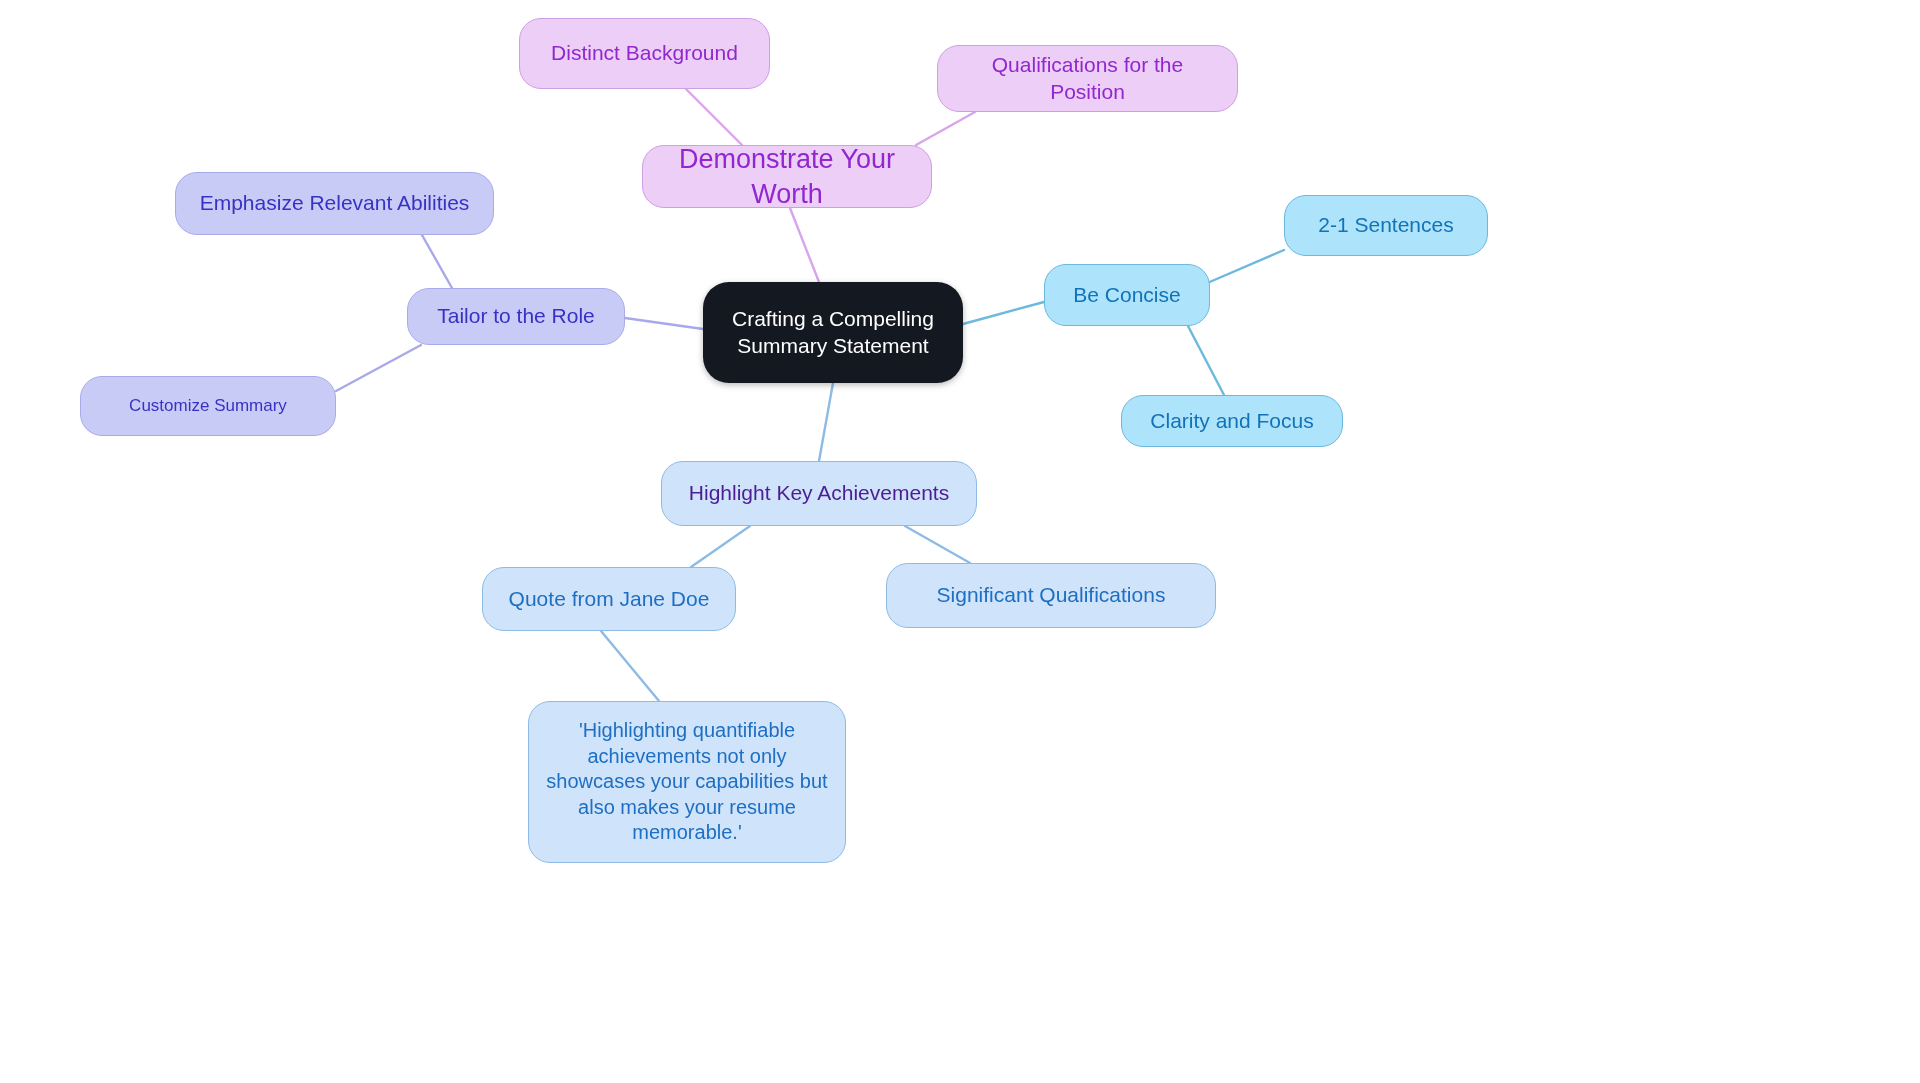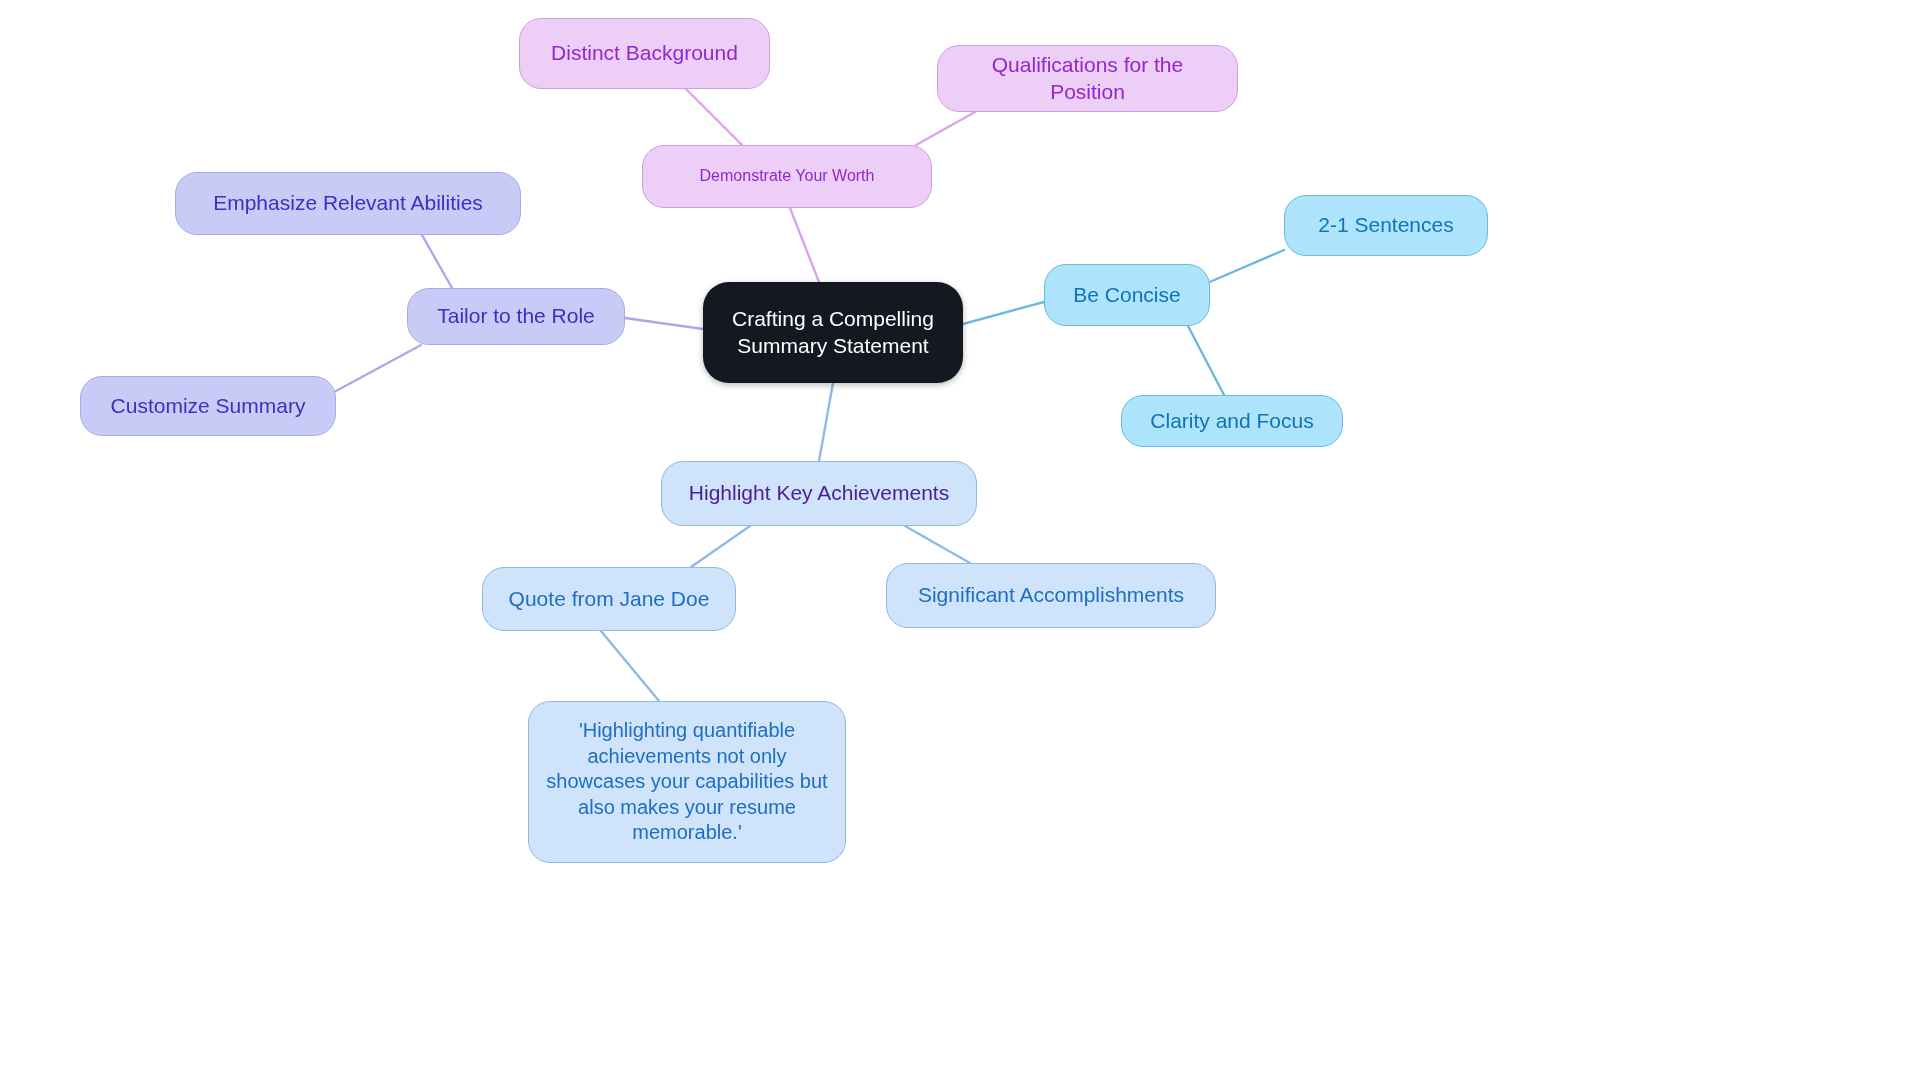--- a/index.html
+++ b/index.html
@@ -63,25 +63,25 @@
       <line x1="833" y1="383" x2="819" y2="461" stroke="#8dbbe5" stroke-width="2.4" stroke-linecap="round"></line>
       <line x1="750" y1="526" x2="691" y2="567" stroke="#8dbbe5" stroke-width="2.4" stroke-linecap="round"></line>
       <line x1="905" y1="526" x2="970" y2="563" stroke="#8dbbe5" stroke-width="2.4" stroke-linecap="round"></line>
       <line x1="601" y1="631" x2="659" y2="701" stroke="#8dbbe5" stroke-width="2.4" stroke-linecap="round"></line>
     </svg>
   <div id="nodes-layer">
       <div class="node root" style="left: 703px; top: 282px; width: 260px; height: 101px; background: rgb(20, 24, 33); border-color: rgb(20, 24, 33); color: rgb(255, 255, 255); font-size: 21px; align-items: center;"><span>Crafting a Compelling
 Summary Statement</span></div>
       <div class="node" style="left: 519px; top: 18px; width: 251px; height: 71px; background: rgb(236, 206, 246); border-color: rgb(207, 159, 228); color: rgb(146, 39, 207); font-size: 21px;"><span>Distinct Background</span></div>
       <div class="node" style="left: 937px; top: 45px; width: 301px; height: 67px; background: rgb(236, 206, 246); border-color: rgb(207, 159, 228); color: rgb(146, 39, 207); font-size: 21px;"><span>Qualifications for the Position</span></div>
-      <div class="node" style="left: 642px; top: 145px; width: 290px; height: 63px; background: rgb(236, 206, 246); border-color: rgb(207, 159, 228); color: rgb(146, 39, 207); font-size: 16px;"><span>Demonstrate Your Worth</span></div>
-      <div class="node" style="left: 175px; top: 172px; width: 346px; height: 63px; background: rgb(201, 203, 247); border-color: rgb(168, 171, 232); color: rgb(55, 50, 196); font-size: 21px;"><span>Emphasize Relevant Abilities</span></div>
+      <div class="node" style="left: 642px; top: 145px; width: 290px; height: 63px; background: rgb(236, 206, 246); border-color: rgb(207, 159, 228); color: rgb(146, 39, 207); font-size: 27px;"><span>Demonstrate Your Worth</span></div>
+      <div class="node" style="left: 175px; top: 172px; width: 319px; height: 63px; background: rgb(201, 203, 247); border-color: rgb(168, 171, 232); color: rgb(55, 50, 196); font-size: 21px;"><span>Emphasize Relevant Abilities</span></div>
       <div class="node" style="left: 407px; top: 288px; width: 218px; height: 57px; background: rgb(201, 203, 247); border-color: rgb(168, 171, 232); color: rgb(55, 50, 196); font-size: 21px;"><span>Tailor to the Role</span></div>
-      <div class="node" style="left: 80px; top: 376px; width: 256px; height: 60px; background: rgb(201, 203, 247); border-color: rgb(168, 171, 232); color: rgb(55, 50, 196); font-size: 21px;"><span>Customize Summary</span></div>
+      <div class="node" style="left: 80px; top: 376px; width: 256px; height: 60px; background: rgb(201, 203, 247); border-color: rgb(168, 171, 232); color: rgb(55, 50, 196); font-size: 17px;"><span>Customize Summary</span></div>
       <div class="node" style="left: 1044px; top: 264px; width: 166px; height: 62px; background: rgb(173, 227, 251); border-color: rgb(108, 185, 221); color: rgb(18, 115, 184); font-size: 21px;"><span>Be Concise</span></div>
       <div class="node" style="left: 1284px; top: 195px; width: 204px; height: 61px; background: rgb(173, 227, 251); border-color: rgb(108, 185, 221); color: rgb(18, 115, 184); font-size: 21px;"><span>2-1 Sentences</span></div>
       <div class="node" style="left: 1121px; top: 395px; width: 222px; height: 52px; background: rgb(173, 227, 251); border-color: rgb(108, 185, 221); color: rgb(18, 115, 184); font-size: 21px;"><span>Clarity and Focus</span></div>
       <div class="node" style="left: 661px; top: 461px; width: 316px; height: 65px; background: rgb(207, 227, 251); border-color: rgb(141, 187, 229); color: #4c1d95; font-size: 21px;"><span>Highlight Key Achievements</span></div>
       <div class="node" style="left: 482px; top: 567px; width: 254px; height: 64px; background: rgb(207, 227, 251); border-color: rgb(141, 187, 229); color: rgb(30, 111, 194); font-size: 21px;"><span>Quote from Jane Doe</span></div>
-      <div class="node" style="left: 886px; top: 563px; width: 330px; height: 65px; background: rgb(207, 227, 251); border-color: rgb(141, 187, 229); color: rgb(30, 111, 194); font-size: 21px;"><span>Significant Accomplishments</span></div>
+      <div class="node" style="left: 886px; top: 563px; width: 330px; height: 65px; background: rgb(207, 227, 251); border-color: rgb(141, 187, 229); color: rgb(30, 111, 194); font-size: 21px;"><span>Significant Qualifications</span></div>
       <div class="node" style="left: 528px; top: 701px; width: 318px; height: 162px; background: rgb(207, 227, 251); border-color: rgb(141, 187, 229); color: rgb(30, 111, 194); font-size: 20px;"><span>'Highlighting quantifiable achievements not only showcases your capabilities but also makes your resume memorable.'</span></div>
     </div>
 </div>
 
 </body></html>

